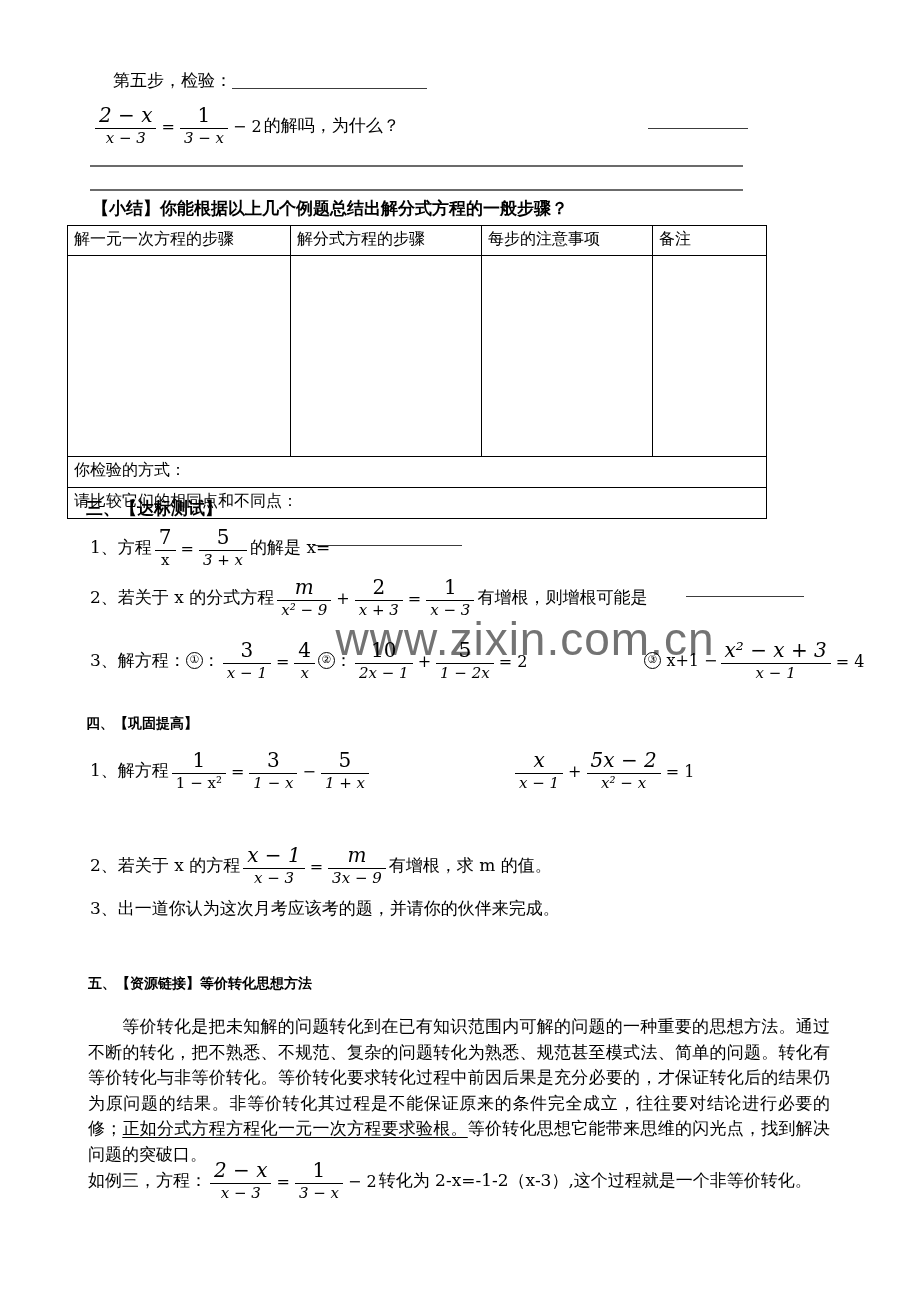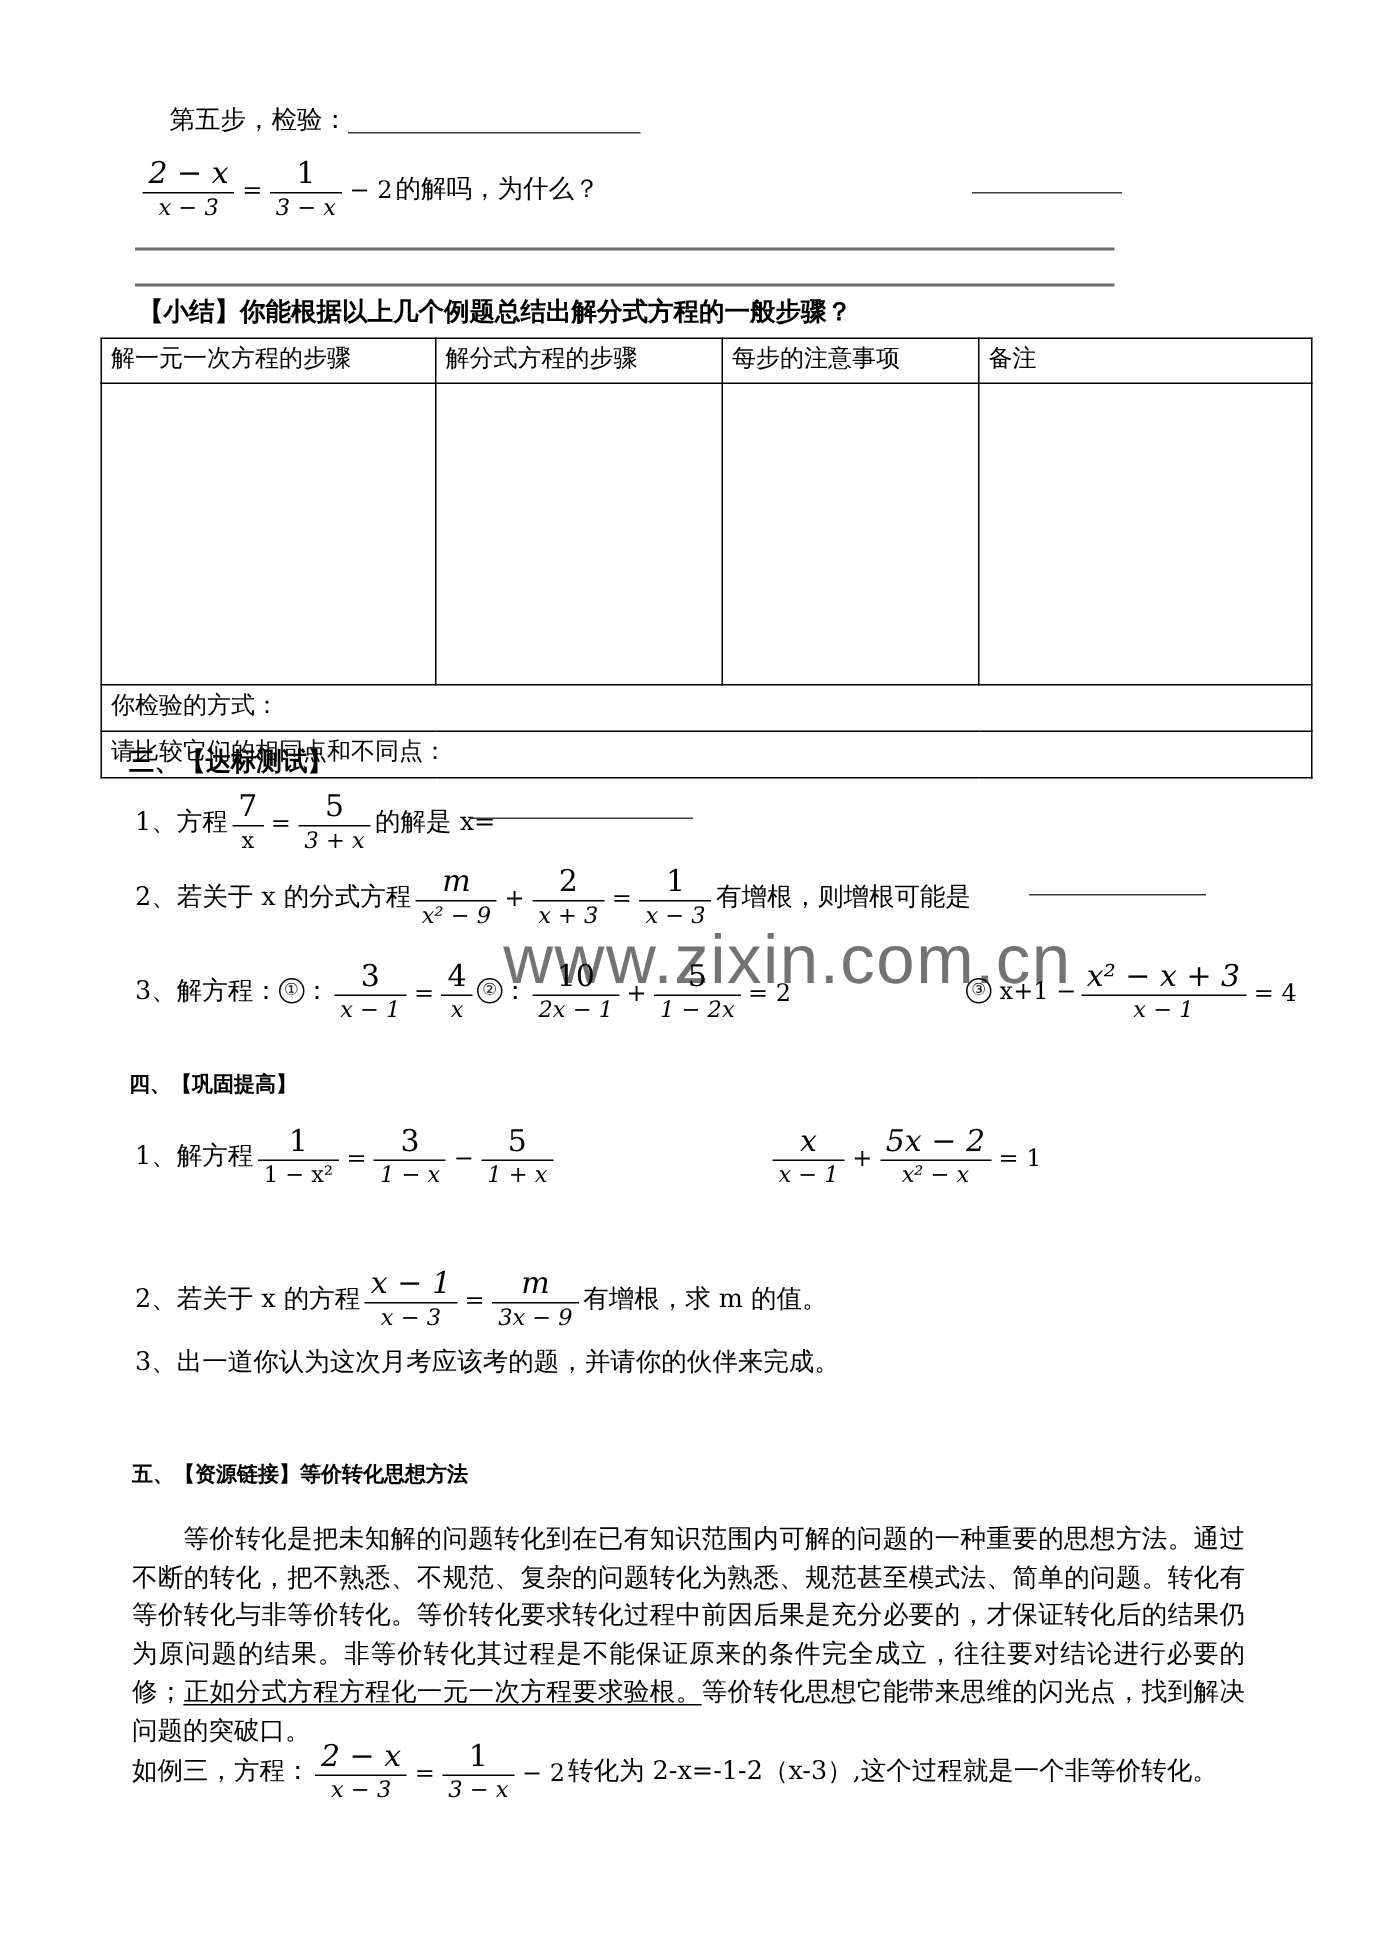--- a/index.html
+++ b/index.html
@@ -95,21 +95,21 @@
     font-size: 15px;
     line-height: 1.15;
   }
   .op { display: inline-block; padding: 0 2px; vertical-align: middle; }
 
   
   .tbl {
     position: absolute;
     left: 67px;
     top: 225px;
-    width: 808px;
+    width: 700px;
     border-collapse: collapse;
     table-layout: fixed;
   }
   .tbl td, .tbl th {
     border: 1.3px solid #000;
     font-weight: normal;
     font-size: 16px;
     text-align: left;
     padding: 3px 6px 5px 6px;
     vertical-align: top;

